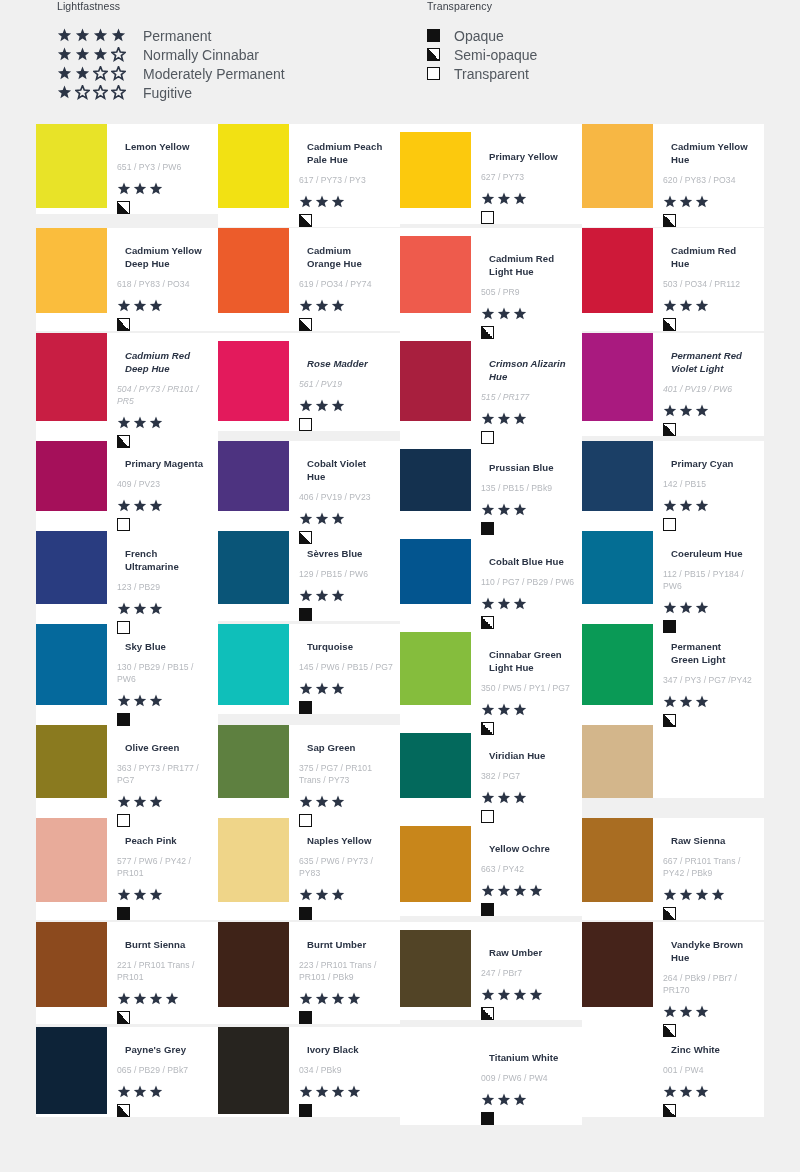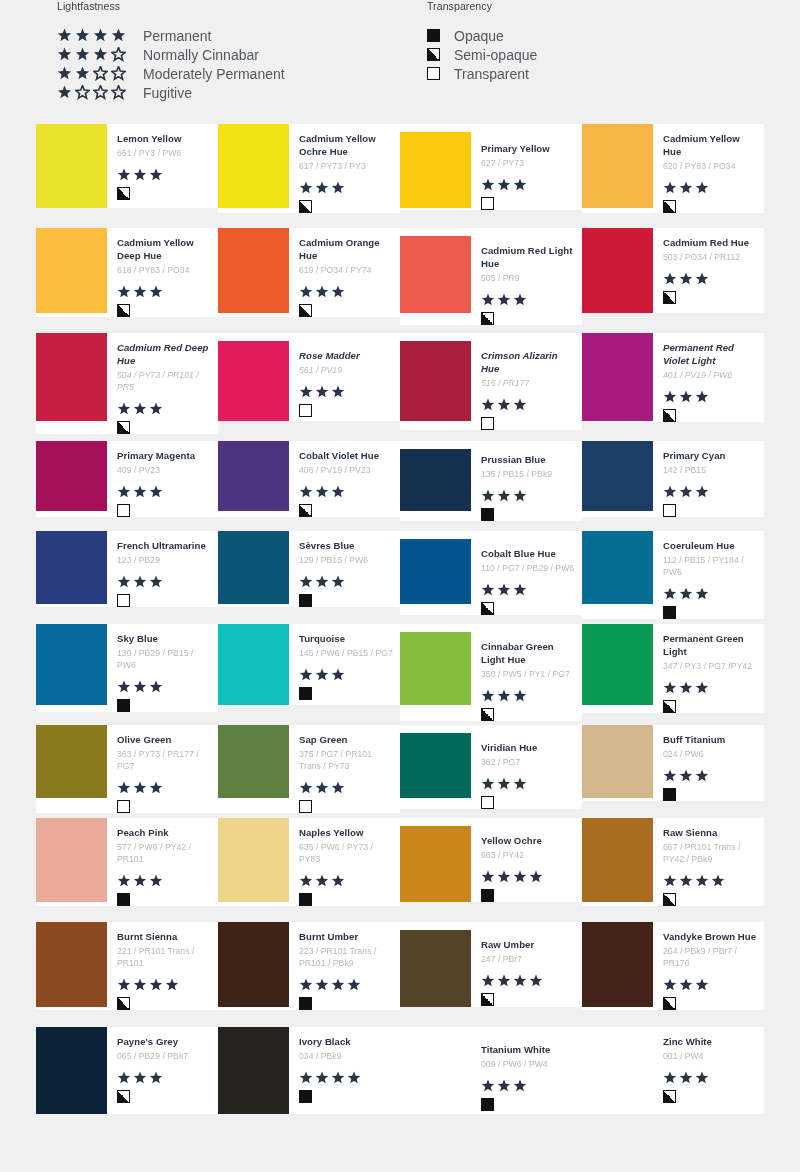--- a/index.html
+++ b/index.html
@@ -95,21 +95,21 @@
   .card-info {
     padding: 8px 6px 0 10px;
     flex: 1;
     min-width: 0;
   }
   .paint-name {
     font-size: 9.6px;
     font-weight: bold;
     color: #2b3445;
     line-height: 13px;
-    margin: 0;
+    margin: 8px;
     letter-spacing: .05px;
   }
   .paint-code {
     font-size: 8.6px;
     color: #b5b8bd;
     line-height: 12px;
     margin: 2px 0 0 0;
     letter-spacing: .05px;
   }
   .rating {
@@ -283,21 +283,21 @@
             <div class="transparency">
               <span class="tglyph tglyph-semi"></span>
             </div>
           </div>
         </div>
       </div>
       <div class="cell">
         <div class="card">
           <div class="swatch" style="background: rgb(242, 225, 19); height: 84px; margin-top: 0px;"></div>
           <div class="card-info">
-            <div class="paint-name">Cadmium Yellow Ochre Hue</div>
+            <div class="paint-name">Cadmium Peach Pale Hue</div>
             <div class="paint-code">617 / PY73 / PY3</div>
             <div class="rating">
               <span class="star star-full">
                 <svg viewBox="0 0 15 15">
                   <path d="M7.5 0.6 L9.28 5.1 L14.1 5.42 L10.39 8.52 L11.6 13.2 L7.5 10.62 L3.4 13.2 L4.61 8.52 L0.9 5.42 L5.72 5.1 Z"></path>
                 </svg>
               </span>
               <span class="star star-full">
                 <svg viewBox="0 0 15 15">
                   <path d="M7.5 0.6 L9.28 5.1 L14.1 5.42 L10.39 8.52 L11.6 13.2 L7.5 10.62 L3.4 13.2 L4.61 8.52 L0.9 5.42 L5.72 5.1 Z"></path>
@@ -1048,44 +1048,20 @@
             </div>
             <div class="transparency">
               <span class="tglyph tglyph-transparent"></span>
             </div>
           </div>
         </div>
       </div>
       <div class="cell">
         <div class="card">
           <div class="swatch" style="background: rgb(211, 182, 139); height: 73px; margin-top: 0px;"></div>
-          <div class="card-info">
-            <div class="paint-name">Buff Titanium</div>
-            <div class="paint-code">024 / PW6</div>
-            <div class="rating">
-              <span class="star star-full">
-                <svg viewBox="0 0 15 15">
-                  <path d="M7.5 0.6 L9.28 5.1 L14.1 5.42 L10.39 8.52 L11.6 13.2 L7.5 10.62 L3.4 13.2 L4.61 8.52 L0.9 5.42 L5.72 5.1 Z"></path>
-                </svg>
-              </span>
-              <span class="star star-full">
-                <svg viewBox="0 0 15 15">
-                  <path d="M7.5 0.6 L9.28 5.1 L14.1 5.42 L10.39 8.52 L11.6 13.2 L7.5 10.62 L3.4 13.2 L4.61 8.52 L0.9 5.42 L5.72 5.1 Z"></path>
-                </svg>
-              </span>
-              <span class="star star-full">
-                <svg viewBox="0 0 15 15">
-                  <path d="M7.5 0.6 L9.28 5.1 L14.1 5.42 L10.39 8.52 L11.6 13.2 L7.5 10.62 L3.4 13.2 L4.61 8.52 L0.9 5.42 L5.72 5.1 Z"></path>
-                </svg>
-              </span>
-            </div>
-            <div class="transparency">
-              <span class="tglyph tglyph-opaque"></span>
-            </div>
-          </div>
         </div>
       </div>
     </div>
     <div class="grid-row" style="height: 104px;">
       <div class="cell">
         <div class="card">
           <div class="swatch" style="background: rgb(232, 171, 154); height: 84px; margin-top: 0px;"></div>
           <div class="card-info">
             <div class="paint-name">Peach Pink</div>
             <div class="paint-code">577 / PW6 / PY42 / PR101</div>

